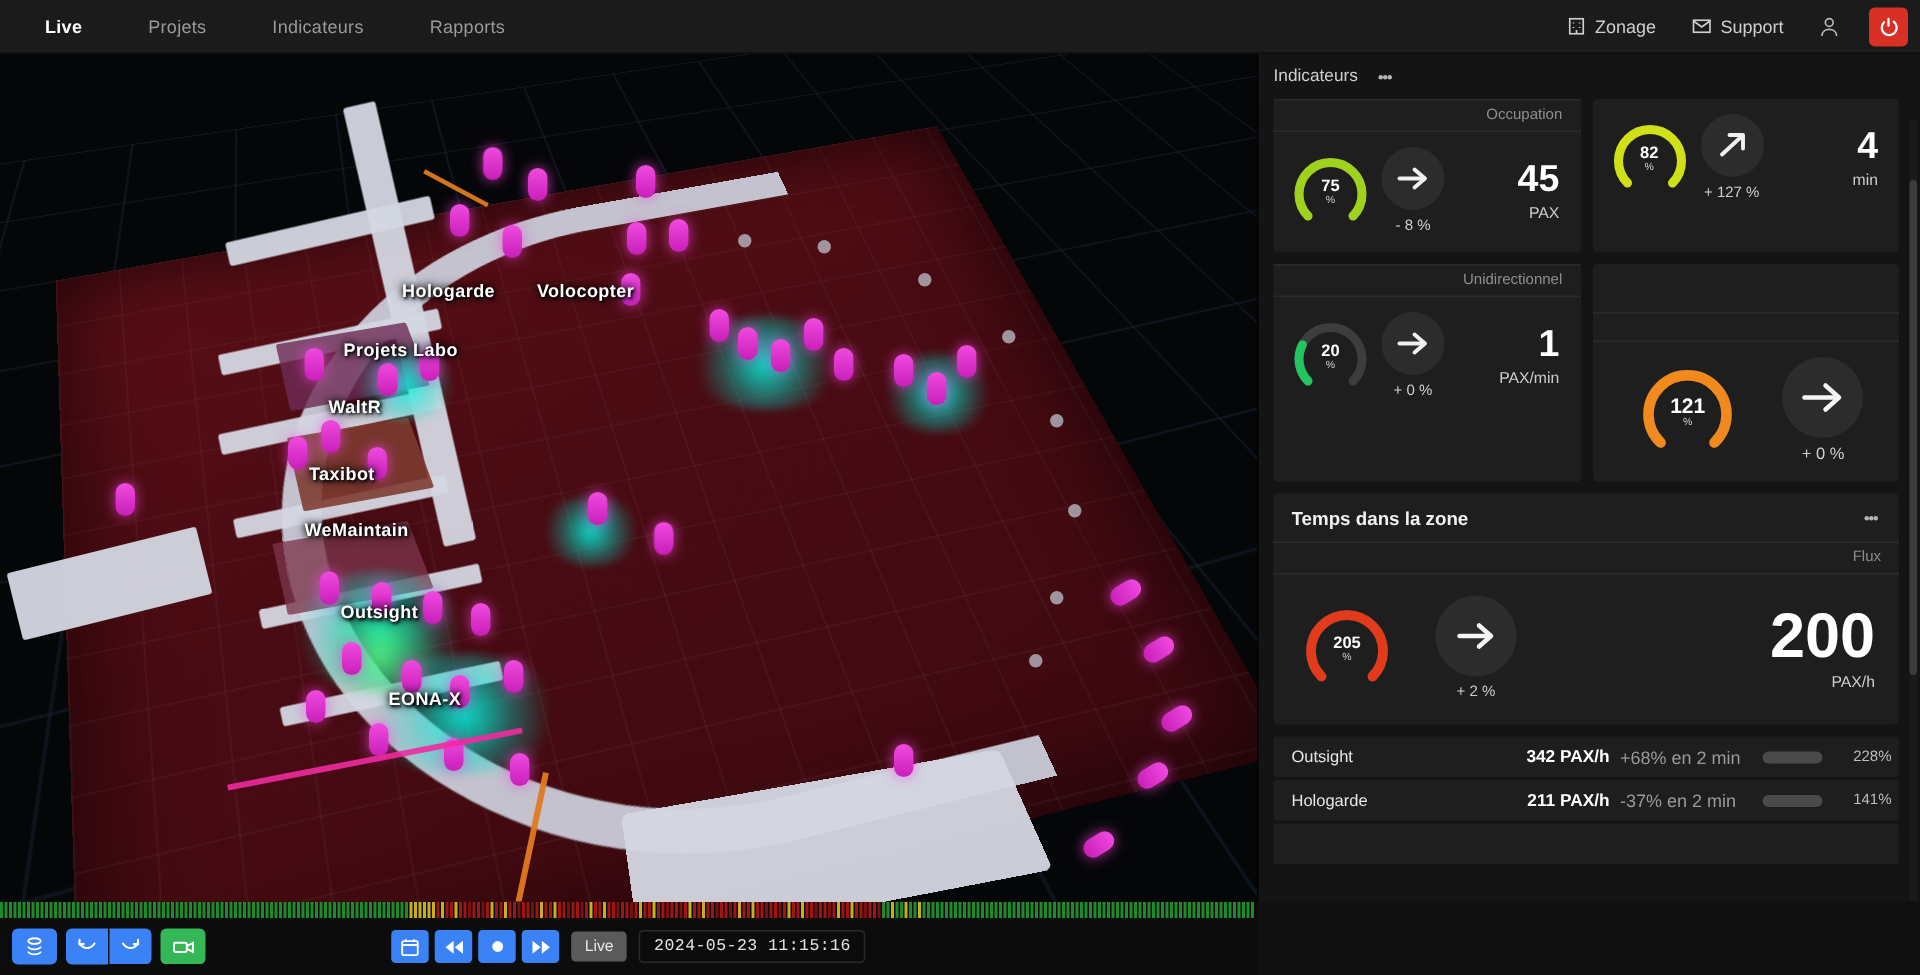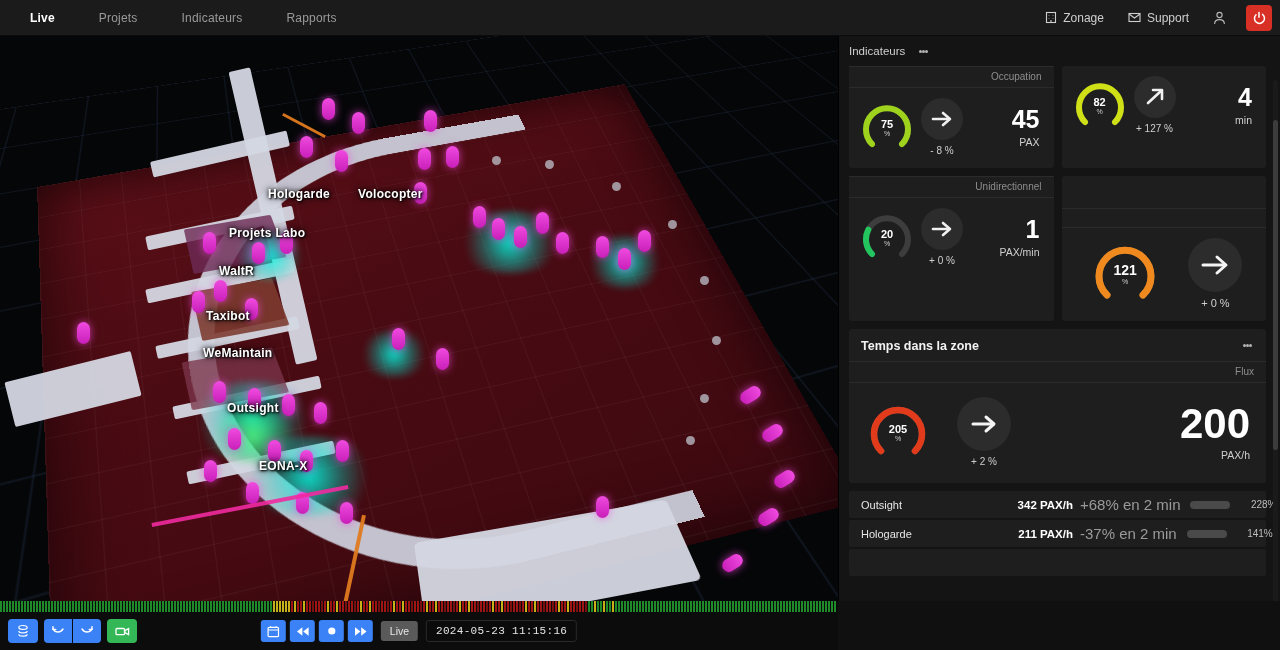--- a/index.html
+++ b/index.html
@@ -164,21 +164,21 @@
   .card.wide .card-body { padding: 14px 14px 16px 18px; min-height: 86px; gap: 26px; }
 
   
   .table { margin-top: 2px; }
   .trow {
     display: flex; align-items: center; background: #1e1e1e; height: 27px;
     margin-bottom: 2px; padding: 0 8px 0 12px; border-radius: 2px; font-size: 11px;
   }
   .t-name { color: #e6e6e6; flex: 0 0 140px; white-space: nowrap; overflow: hidden; }
   .t-val { color: #ffffff; font-weight: bold; font-size: 11.5px; text-align: right; flex: 0 0 72px; }
-  .t-delta { color: #9a9a9a; font-size: 15px; flex: 0 0 92px; padding-left: 7px; white-space: nowrap; }
+  .t-delta { color: #9a9a9a; font-size: 12px; flex: 0 0 92px; padding-left: 7px; white-space: nowrap; }
   .t-bar-wrap {
     flex: 1 1 auto; height: 8px; background: #4a4a4a; border-radius: 4px;
     overflow: hidden; margin: 0 10px; min-width: 40px;
   }
   .t-bar { height: 100%; border-radius: 4px; }
   .t-pct { color: #bdbdbd; font-size: 10px; flex: 0 0 36px; text-align: right; }
 
   .scrollbar {
     position: absolute; right: 2px; top: 44px; width: 5px; height: 560px;
     background: #1a1a1a; border-radius: 3px;

